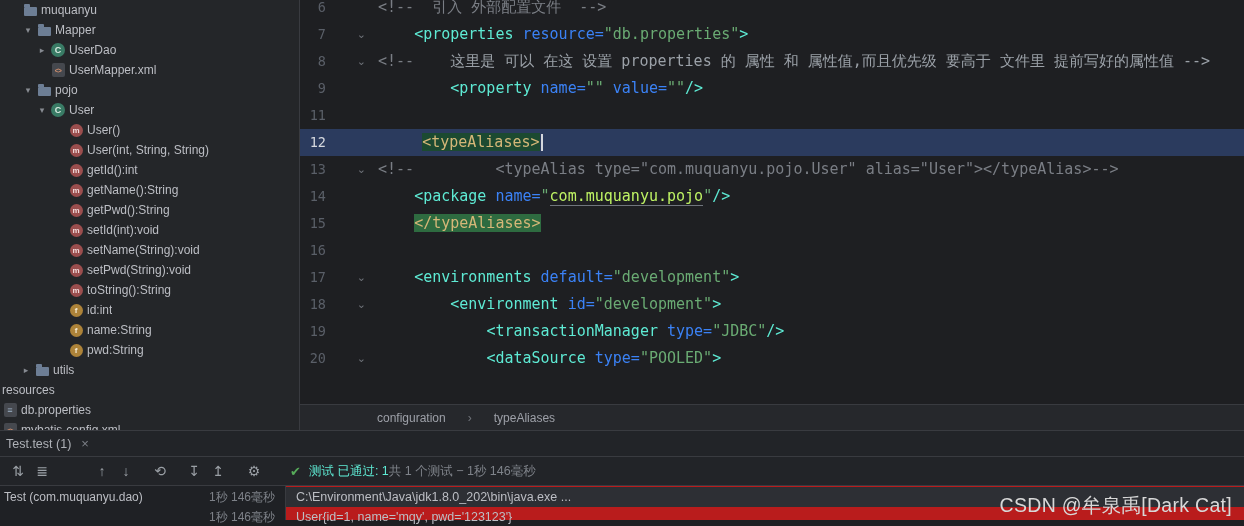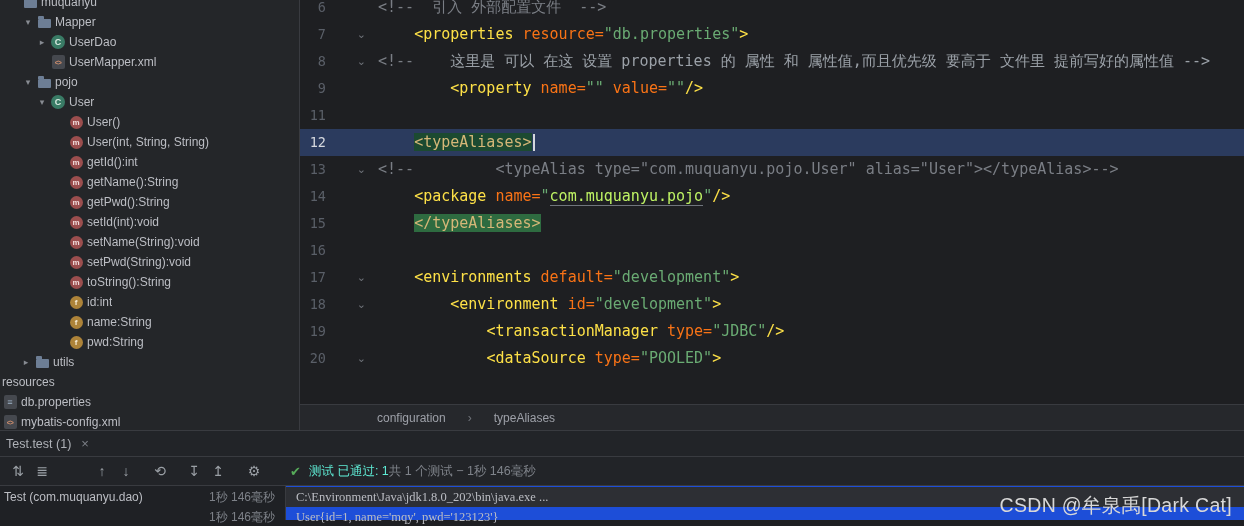--- a/index.html
+++ b/index.html
@@ -6,21 +6,21 @@
   html,body { background:#111; }
   .app {
     position:relative; width:1244px; height:526px; overflow:hidden;
     background:#1e1f22; font-family:"Liberation Sans", sans-serif;
     color:#bcbec4; user-select:none;
   }
   
   .top { display:flex; height:430px; }
   .tree {
     width:300px; flex:none; background:#242629; border-right:1px solid #393b40;
-    overflow:hidden; padding-top:0;
+    overflow:hidden; padding-top:8px;
   }
   .tree-inner { margin-top:-8px; }
   .tree-row { height:20px; display:flex; align-items:center; font-size:12px; color:#bcbec4; white-space:nowrap; }
   .chev { width:16px; flex:none; text-align:center; color:#878b92; font-size:9px; }
   .ticon { width:16px; height:16px; margin-right:3px; flex:none; display:inline-flex; align-items:center; justify-content:center; }
   .tlabel { overflow:hidden; }
   .ic-folder { width:13px; height:9px; background:#6d7e95; border-radius:1px; position:relative; margin-top:3px; }
   .ic-folder::before { content:""; position:absolute; top:-3px; left:0; width:6px; height:3px; background:#6d7e95; border-radius:1px 1px 0 0; }
   .ic-class  { width:14px; height:14px; border-radius:50%; background:#397b65; color:#d9eae1; font-size:9px; font-weight:700; display:flex; align-items:center; justify-content:center; }
   .ic-method { width:13px; height:13px; border-radius:50%; background:#9b4e4e; color:#f2dcdc; font-size:8px; font-weight:700; display:flex; align-items:center; justify-content:center; }
@@ -28,29 +28,29 @@
   .ic-xml    { width:13px; height:14px; background:#45484e; border-radius:2px; color:#cf8e6d; font-size:6.5px; font-weight:700; display:flex; align-items:center; justify-content:center; letter-spacing:-0.5px; }
   .ic-props  { width:13px; height:14px; background:#45484e; border-radius:2px; color:#9fb3c8; font-size:9px; display:flex; align-items:center; justify-content:center; }
 
   .right { flex:1; min-width:0; display:flex; flex-direction:column; }
   .editor { height:404px; overflow:hidden; background:#1e1f22; }
   .lines { margin-top:-6px; }
   .ed-line {
     display:flex; height:27px; line-height:27px;
     font-family:"DejaVu Sans Mono", monospace; font-size:15px; white-space:pre;
   }
-  .ed-line.hl { background:#2b3b5e; }
+  .ed-line.hl { background:#2b3b5e;gap:8px; }
   .gut { width:72px; flex:none; display:flex; }
   .gut .num { width:26px; text-align:right; color:#5a5f68; font-size:13.5px; }
   .ed-line.hl .num { color:#d5d8de; }
   .gut .fold { flex:1; text-align:right; padding-right:6px; color:#6f737a; font-size:11px; font-family:"DejaVu Sans", sans-serif; }
   .code { flex:1; overflow:hidden; padding-left:6px; }
   .tok-pln  { color:#bcbec4; }
-  .tok-tag  { color:#fde047; }
-  .tok-attr { color:#f97316; }
+  .tok-tag  { color:#5eead4; }
+  .tok-attr { color:#3b82f6; }
   .tok-str  { color:#6aab73; }
   .tok-cmt  { color:#7a7e85; }
   .tok-cmt2 { color:#9ba1a8; }
   .tok-pkg  { color:#bef264; border-bottom:1px solid #70757d; }
   .tok-taghl  { color:#d5b778; background:#1c4a31; }
   .tok-taghl2 { color:#d5b778; background:#2e6b40; }
   .caret { display:inline-block; width:2px; height:17px; background:#d4d7dd; vertical-align:text-bottom; margin-left:1px; }
 
   .crumbs {
     height:26px; background:#26282c; border-top:1px solid #393b40;
@@ -73,21 +73,21 @@
   .summary { display:flex; align-items:center; margin-left:24px; font-size:12.5px; }
   .summary .check { color:#57ab5a; margin-right:8px; font-size:13px; }
   .summary .passed { color:#5eead4; }
   .summary .detail { color:#7f838a; }
 
   .bottom { height:35px; display:flex; border-top:1px solid #393b40; }
   .testtree { width:286px; flex:none; background:#1f2125; border-right:1px solid #393b40; padding-top:1px; }
   .t-row { height:20px; display:flex; align-items:center; padding:0 10px 0 4px; font-size:12px; }
   .t-label { flex:1; color:#bcbec4; overflow:hidden; white-space:nowrap; }
   .t-time { color:#7d8188; margin-left:8px; white-space:nowrap; }
-  .console { flex:1; min-width:0; background:#1d4ed8; font-family:Liberation Serif, serif; font-size:12.5px; padding-top:1px; }
+  .console { flex:1; min-width:0; background:#b91c1c; font-family:Liberation Sans, sans-serif; font-size:12.5px; padding-top:1px; }
   .c-line { height:20px; line-height:20px; padding-left:10px; white-space:pre; color:#bcbec4; overflow:hidden; }
   .c-line.hl { background:#2d2f34; }
 
   .watermark {
     position:absolute; top:492px; right:12px; font-size:19.5px; color:#d8d8d8;
     letter-spacing:0.3px; font-family:"Liberation Sans", sans-serif;
   }
 </style>
 </head>
 <body>

